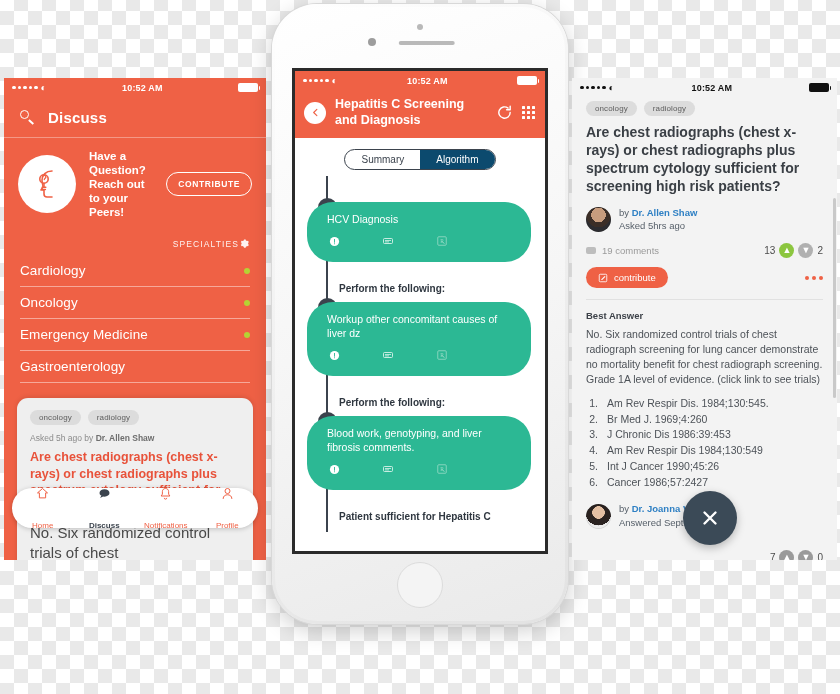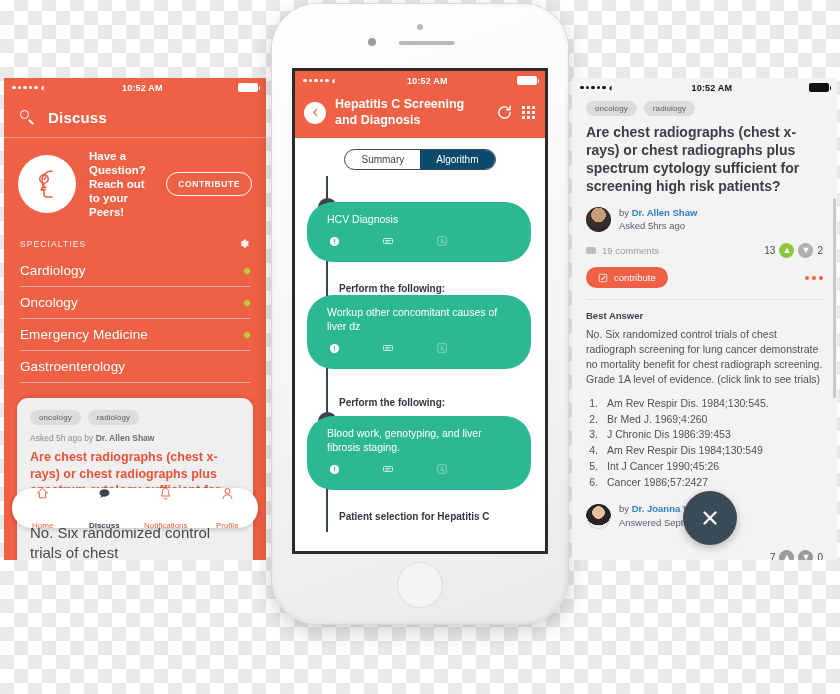--- a/index.html
+++ b/index.html
@@ -42,21 +42,21 @@
   .search-ico:after{content:"";position:absolute;left:9px;top:9.5px;width:6px;height:1.6px;
     background:#fff;transform:rotate(42deg);transform-origin:left center;}
 
   .lp-promo{display:flex;align-items:center;padding:11px 14px 9px 14px;gap:13px;}
   .promo-circle{width:58px;height:58px;border-radius:50%;background:#fff;flex:none;
     display:flex;align-items:center;justify-content:center;}
   .promo-text{font-size:11.5px;font-weight:bold;line-height:1.22;flex:1;}
   .contribute-btn{border:1.4px solid #fff;border-radius:14px;padding:6px 11px;
     font-size:8.5px;letter-spacing:.6px;white-space:nowrap;flex:none;font-weight:600;}
 
-  .lp-spec-head{display:flex;align-items:center;justify-content:space-between;
+  .lp-spec-head{display:flex;align-items:center;justify-content:flex-end;
     padding:10px 16px 6px 16px;font-size:8.5px;letter-spacing:1.1px;opacity:.92;}
   .gear{width:11px;height:11px;}
   .spec-row{display:flex;align-items:center;justify-content:space-between;
     margin:0 16px;padding:8px 0 8px 0;border-bottom:1px solid rgba(255,255,255,.45);
     font-size:13.5px;font-weight:500;letter-spacing:.1px;}
   .spec-dot{width:6px;height:6px;border-radius:50%;background:#b5d334;flex:none;}
 
   .lp-card{position:absolute;left:13px;right:13px;top:320px;bottom:-20px;
     background:#efefef;border-radius:11px;padding:12px 13px;box-sizing:border-box;
     box-shadow:0 -1px 5px rgba(0,0,0,.12);}
@@ -346,21 +346,21 @@
           <span><svg viewBox="0 0 24 24" width="12" height="12">
                 <rect x="3.5" y="3.5" width="17" height="17" rx="2" fill="none" stroke="#9adcc7" stroke-width="1.6"></rect>
                 <text x="12" y="16.5" font-size="11" font-family="Liberation Serif, serif" fill="#9adcc7" text-anchor="middle">R</text>
                 <path d="M13 13l4 5" stroke="#9adcc7" stroke-width="1.4"></path>
               </svg></span>
         </div>
       </div>
 
       <div class="flab" style="top:107px">Perform the following:</div>
       <div class="node" style="top:122px"></div>
-      <div class="gcard" style="top:119px;height:74px">
+      <div class="gcard" style="top:126px;height:74px">
         <div class="gt">Workup other concomitant causes of liver dz</div>
         <div class="gicons">
           <span><svg viewBox="0 0 24 24" width="11" height="11">
                 <circle cx="12" cy="12" r="10" fill="#fff"></circle>
                 <rect x="11" y="6.5" width="2" height="8" fill="#2cb894"></rect>
                 <rect x="11" y="16" width="2" height="2" fill="#2cb894"></rect>
               </svg></span>
           <span><svg viewBox="0 0 24 24" width="12" height="12">
                 <rect x="3" y="7" width="18" height="10" rx="2" fill="none" stroke="#d9f2ea" stroke-width="1.8"></rect>
                 <rect x="6" y="10" width="12" height="1.6" fill="#d9f2ea"></rect>
@@ -370,41 +370,41 @@
                 <rect x="3.5" y="3.5" width="17" height="17" rx="2" fill="none" stroke="#9adcc7" stroke-width="1.6"></rect>
                 <text x="12" y="16.5" font-size="11" font-family="Liberation Serif, serif" fill="#9adcc7" text-anchor="middle">R</text>
                 <path d="M13 13l4 5" stroke="#9adcc7" stroke-width="1.4"></path>
               </svg></span>
         </div>
       </div>
 
       <div class="flab" style="top:221px">Perform the following:</div>
       <div class="node" style="top:236px"></div>
       <div class="gcard" style="top:240px;height:74px">
-        <div class="gt">Blood work, genotyping, and liver fibrosis staging.</div>
+        <div class="gt">Blood work, genotyping, and liver fibrosis comments.</div>
         <div class="gicons">
           <span><svg viewBox="0 0 24 24" width="11" height="11">
                 <circle cx="12" cy="12" r="10" fill="#fff"></circle>
                 <rect x="11" y="6.5" width="2" height="8" fill="#2cb894"></rect>
                 <rect x="11" y="16" width="2" height="2" fill="#2cb894"></rect>
               </svg></span>
           <span><svg viewBox="0 0 24 24" width="12" height="12">
                 <rect x="3" y="7" width="18" height="10" rx="2" fill="none" stroke="#d9f2ea" stroke-width="1.8"></rect>
                 <rect x="6" y="10" width="12" height="1.6" fill="#d9f2ea"></rect>
                 <rect x="6" y="13" width="8" height="1.6" fill="#d9f2ea"></rect>
               </svg></span>
           <span><svg viewBox="0 0 24 24" width="12" height="12">
                 <rect x="3.5" y="3.5" width="17" height="17" rx="2" fill="none" stroke="#9adcc7" stroke-width="1.6"></rect>
                 <text x="12" y="16.5" font-size="11" font-family="Liberation Serif, serif" fill="#9adcc7" text-anchor="middle">R</text>
                 <path d="M13 13l4 5" stroke="#9adcc7" stroke-width="1.4"></path>
               </svg></span>
         </div>
       </div>
 
-      <div class="flab" style="top:335px">Patient selection for Hepatitis C</div>
+      <div class="flab" style="top:335px">Patient sufficient for Hepatitis C</div>
     </div>
   </div>
 
   <div class="screen" id="phone-right">
     <div class="statusbar rp-status">
       <div class="sb-left">
         <span class="dots">
             <i></i>
             <i></i>
             <i></i>

